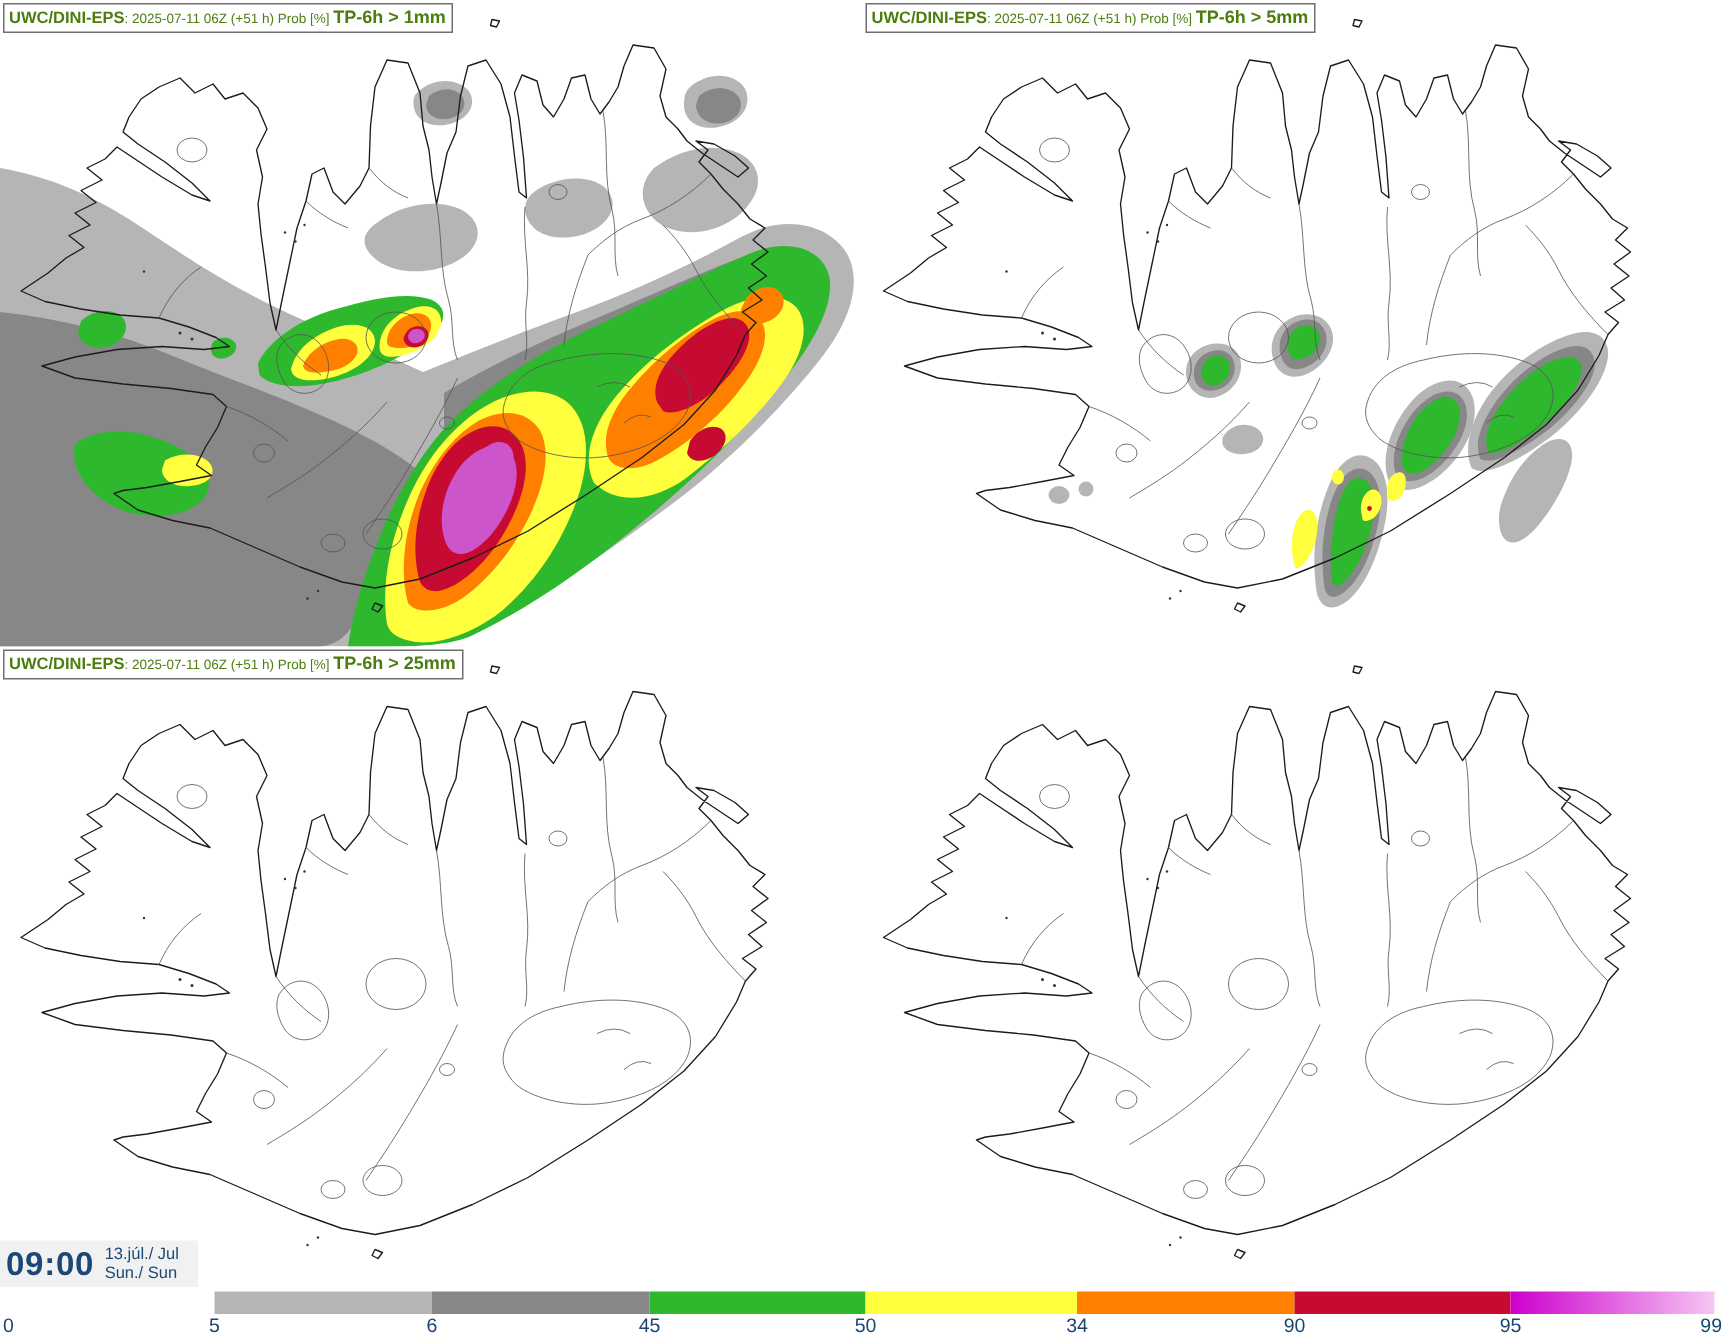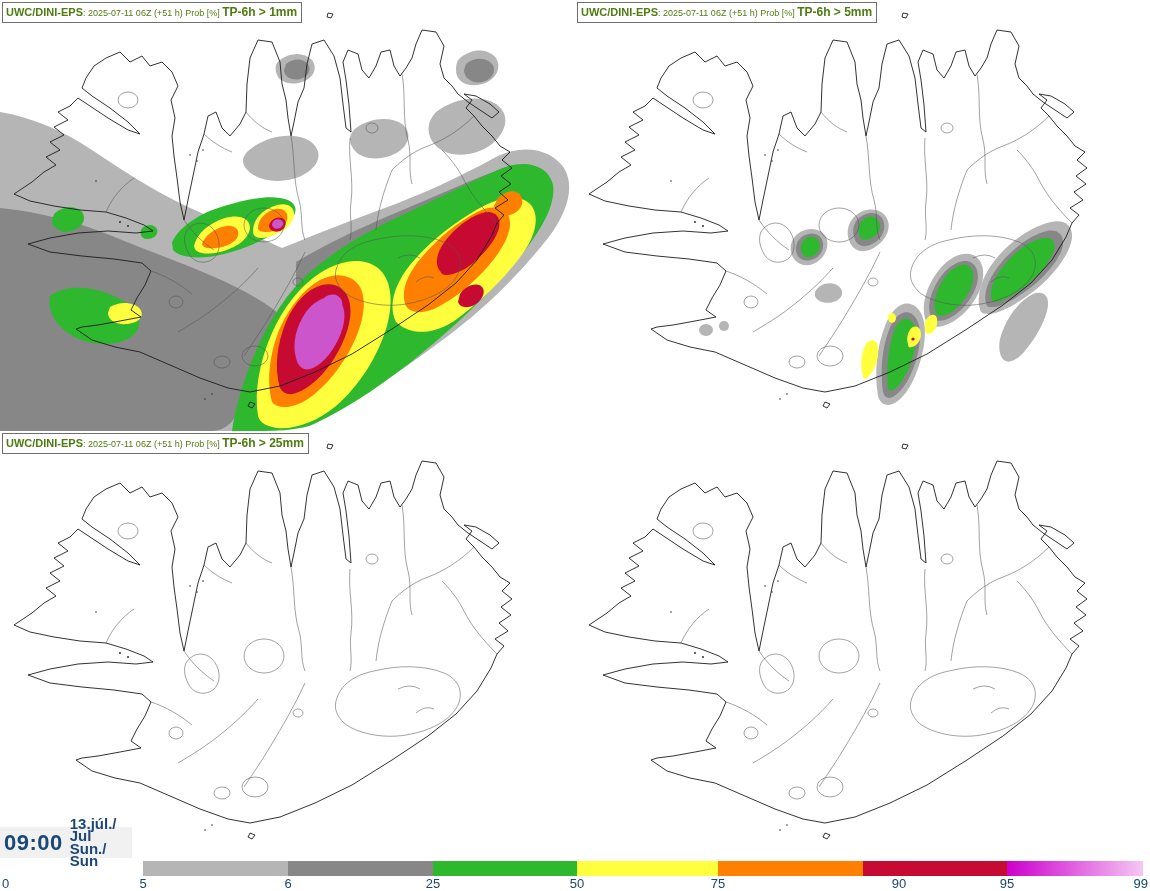--- a/index.html
+++ b/index.html
@@ -9,21 +9,21 @@
   .panel svg{position:absolute;left:0;top:0;width:575px;height:431px;}
   .titlebox{position:absolute;left:2px;top:2px;background:#ffffff;
             border:1px solid #6f6f6f;padding:1px 4px 2px 3px;white-space:nowrap;
             color:#4d7c0f;line-height:14px;z-index:5;}
   .t-model{font-weight:bold;font-size:11px;}
   .t-meta{font-size:9px;}
   .t-thresh{font-weight:bold;font-size:12px;}
   .footer-date{position:absolute;left:0;top:827px;width:132px;height:31px;
                background:#f1f1f1;display:flex;align-items:center;z-index:6;}
   .footer-time{font-weight:bold;font-size:22px;letter-spacing:0.5px;padding:0 7px 0 4px;}
-  .footer-day{font-weight:bold;font-size:15px;line-height:12.5px;}
+  .footer-day{font-weight:normal;font-size:11px;line-height:12.5px;}
   .colorbar{position:absolute;left:0;top:861px;width:1150px;height:15px;z-index:4;}
   .cb-seg{position:absolute;top:0;height:15px;}
   .cb-labels{position:absolute;left:0;top:876px;width:1150px;height:15px;z-index:4;}
   .cb-label{position:absolute;top:0;font-size:13px;transform:translateX(-50%);}
   .cb-label.left{transform:none;}
   .cb-label.right{transform:translateX(-100%);}
   .coast{fill:none;stroke:#1c1c1c;stroke-width:0.9;stroke-linejoin:round;}
   .inner{fill:none;stroke:#555;stroke-width:0.55;stroke-linejoin:round;}
   .speck{fill:#333;}
 </style>
@@ -260,19 +260,19 @@
     <div class="cb-seg" style="left: 433px; width: 144px; background: rgb(46, 184, 46);"></div>
     <div class="cb-seg" style="left: 577px; width: 141px; background: rgb(255, 255, 62);"></div>
     <div class="cb-seg" style="left: 718px; width: 145px; background: rgb(255, 128, 0);"></div>
     <div class="cb-seg" style="left: 863px; width: 144px; background: rgb(198, 10, 50);"></div>
     <div class="cb-seg" style="left: 1007px; width: 136px; background: linear-gradient(90deg, rgb(204, 0, 204), rgb(246, 198, 244));"></div>
   </div>
 <div class="cb-labels">
     <div class="cb-label left" style="left: 2px; color: rgb(29, 69, 112);">0</div>
     <div class="cb-label" style="left: 143px; color: rgb(29, 69, 112);">5</div>
     <div class="cb-label" style="left: 288px; color: rgb(29, 69, 112);">6</div>
-    <div class="cb-label" style="left: 433px; color: rgb(29, 69, 112);">25</div>
+    <div class="cb-label" style="left: 433px; color: rgb(29, 69, 112);">45</div>
     <div class="cb-label" style="left: 577px; color: rgb(29, 69, 112);">50</div>
-    <div class="cb-label" style="left: 718px; color: rgb(29, 69, 112);">75</div>
-    <div class="cb-label" style="left: 863px; color: rgb(29, 69, 112); margin-left: 36px;">90</div>
+    <div class="cb-label" style="left: 718px; color: rgb(29, 69, 112);">34</div>
+    <div class="cb-label" style="left: 863px; color: rgb(29, 69, 112);">90</div>
     <div class="cb-label" style="left: 1007px; color: rgb(29, 69, 112);">95</div>
     <div class="cb-label right" style="left: 1148px; color: #0c4a6e;">99</div>
   </div>
 
 </body></html>

